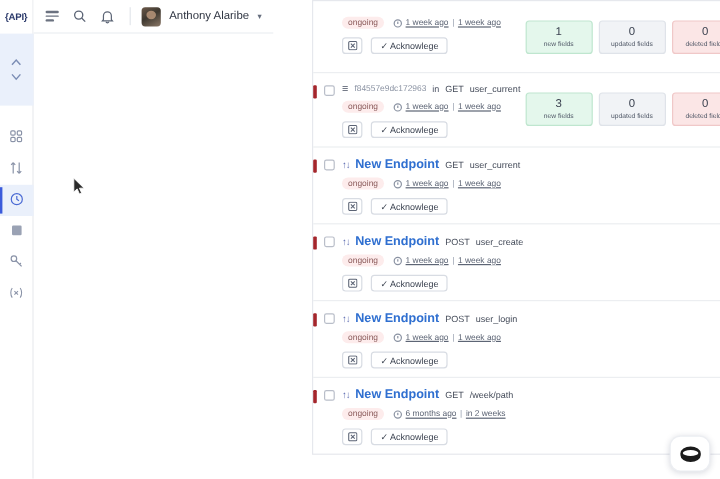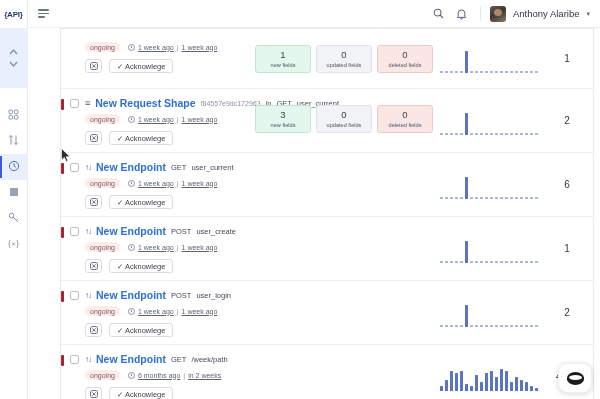--- a/index.html
+++ b/index.html
@@ -38,21 +38,21 @@
     display: flex; align-items: center; justify-content: center;
     color: #8a93a8; position: relative;
   }
   .rail-item.active { background:#eaf0fb; color:#4a6ad4; }
   .rail-item.active::before {
     content:""; position:absolute; left:0; top:2px; bottom:2px; width:2px; background:#3b5bdb;
   }
   .rail-item .glyph { font-size: 11px; line-height: 1; }
 
   
-  .main { flex: 1 1 auto; display: flex; flex-direction: column; min-width: 0; position: relative; }
+  .main { flex: 1 1 auto; display: flex; flex-direction: row; min-width: 0; position: relative; }
 
   .topbar {
     height: 28px; flex: 0 0 28px;
     display: flex; align-items: center;
     border-bottom: 1px solid #eceef2;
     background: #fff; padding: 0 10px 0 10px;
   }
   .hamburger { display:flex; flex-direction:column; gap:2px; width:11px; cursor:pointer; }
   .hamburger span { display:block; height:1.6px; background:#6b7280; border-radius:1px; }
   .hamburger span:nth-child(3){ width:7px; }
@@ -348,21 +348,20 @@
             <div class="row">
               <div class="row-flag">
                 <div class="flag-bar"></div>
               </div>
               <div class="row-check">
                 <div class="checkbox"></div>
               </div>
               <div class="row-main">
                 <div class="row-title-line">
                   <span class="eq-icon">≡</span>
-                  <span class="row-title">New Request Shape</span>
                   <span class="row-hash">f84557e9dc172963</span>
                   <span class="row-in">in</span>
                   <span class="row-method">GET</span>
                   <span class="row-path">user_current</span>
                 </div>
                 <div class="row-meta">
                   <span class="pill-ongoing">ongoing</span>
                   <span class="time-group">
                     <span class="clock"></span>
                     <span class="time-link">1 week ago</span>

